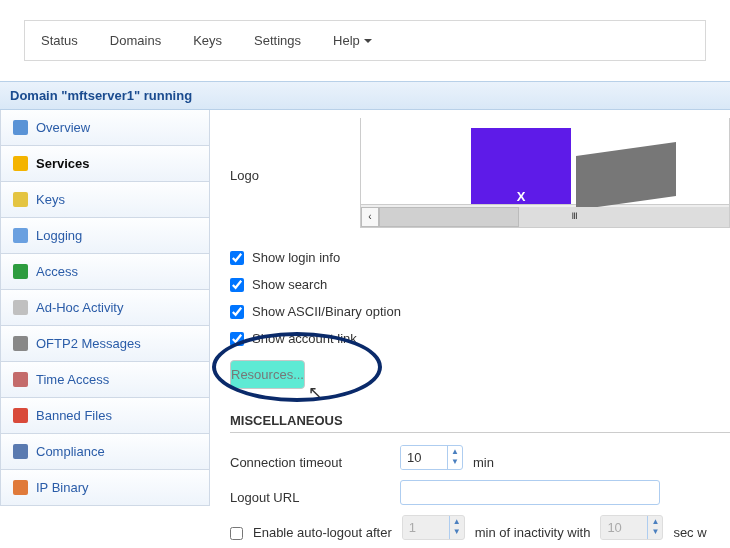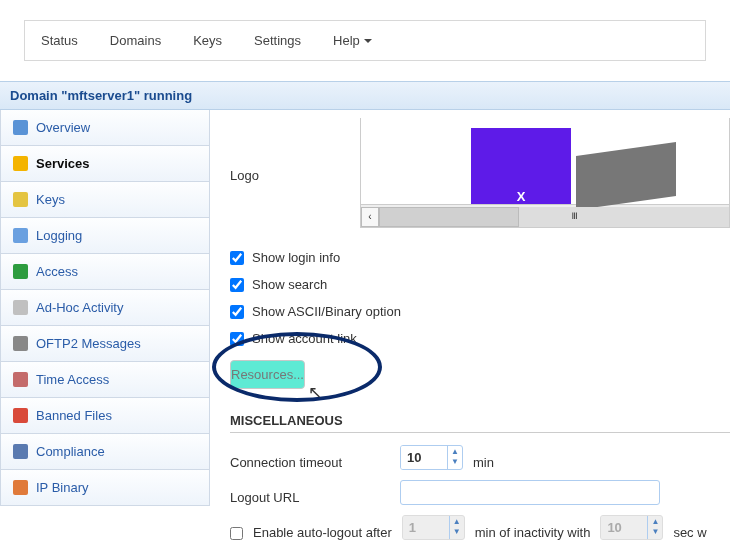--- a/index.html
+++ b/index.html
@@ -36,21 +36,21 @@
 
 .resources-btn-wrap { position: relative; display:inline-block; margin: 2px 0 10px 0; }
 .ellipse { position: absolute; left: -18px; top: -28px; width: 170px; height: 70px; border: 4px solid #0a2a6a; border-radius: 50%; pointer-events:none; }
 .resources-btn { background: #5eead4; border: 1px solid #c8c8c8; border-radius: 4px; padding: 6px 0; color: #777; cursor: pointer; }
 .cursor-arrow { position: absolute; left: 78px; top: 22px; font-size: 17px; pointer-events:none; }
 
 .section-head { font-weight: bold; border-bottom: 1px solid #ccc; padding: 4px 0; margin: 10px 0 12px 0; }
 .form-row { display: flex; align-items: flex-end; gap: 10px; margin-bottom: 10px; }
 .form-row .lbl { width: 160px; }
 .numbox { display:flex; align-items:stretch; border:1px solid #aecdf0; border-radius:3px; overflow:hidden; }
-.numbox input { border:none; width: 46px; padding: 4px 6px; color:#333; outline:none;font-weight:bold; }
+.numbox input { border:none; width: 46px; padding: 4px 6px; color:#333; outline:none; }
 .spinners { display:flex; flex-direction:column; border-left:1px solid #aecdf0; }
 .spin { width: 14px; height: 10px; display:flex; align-items:center; justify-content:center; font-size:8px; color:#4a7fbf; cursor:pointer; }
 .textfield { border:1px solid #aecdf0; border-radius:3px; padding:4px 6px; width: 260px; }
 .disabled-num { background:#eee; color:#999; border-color:#ddd; }
 .disabled-num input { background:#eee; color:#aaa; }
 </style>
 </head>
 <body>
 
 <div class="topnav">

